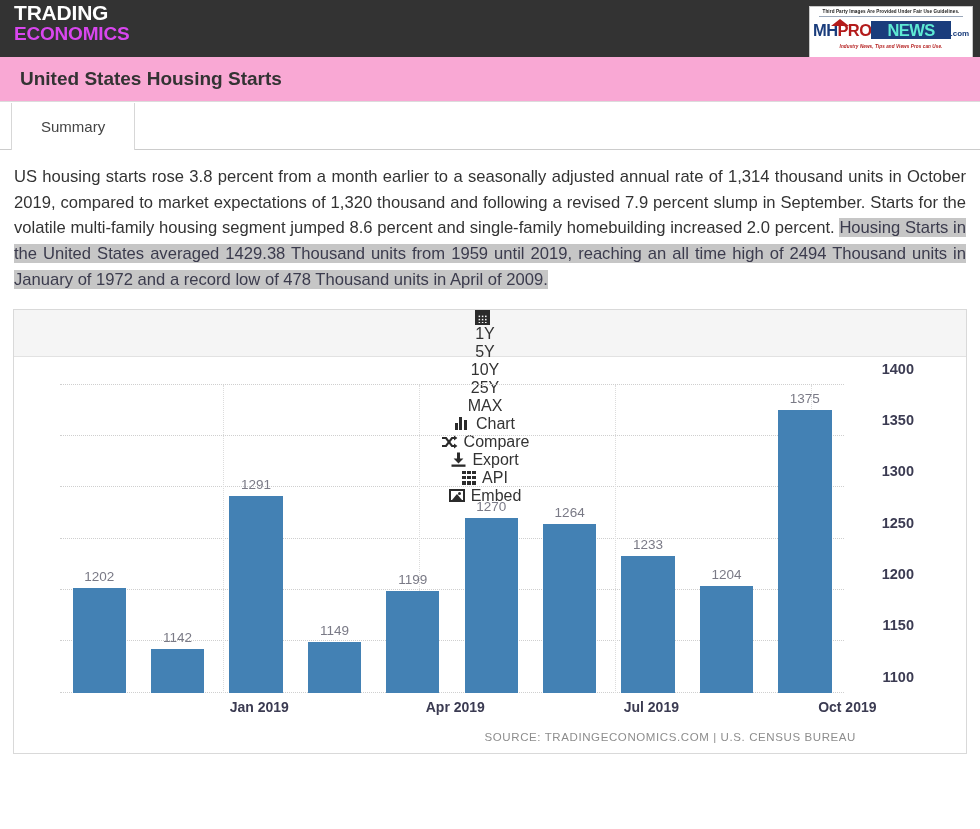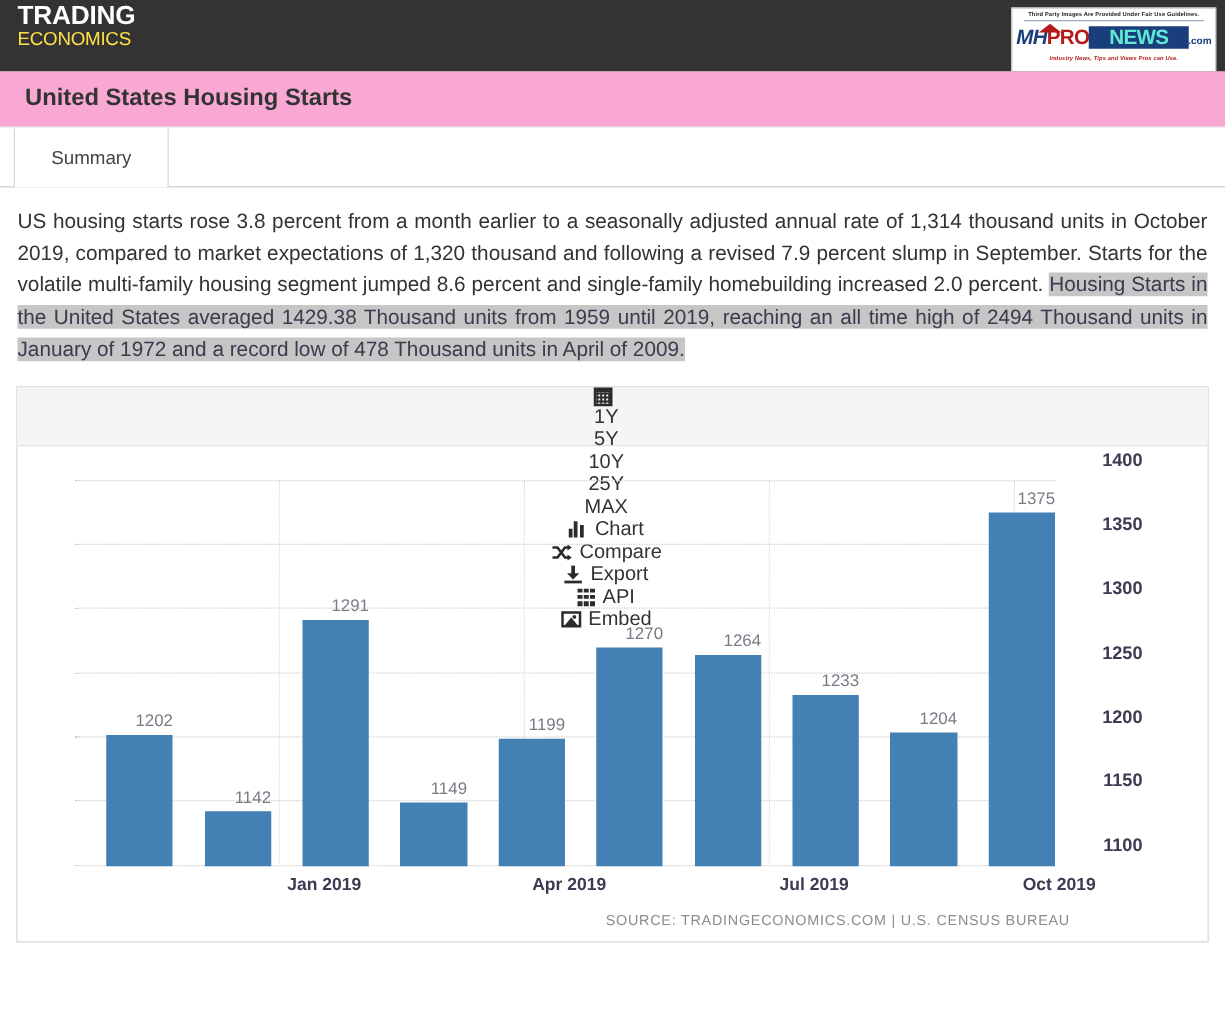--- a/index.html
+++ b/index.html
@@ -28,23 +28,23 @@
     line-height: 1.0;
   }
   .brand-line1 {
     font-size: 21px;
     font-weight: bold;
     color: #ffffff;
     letter-spacing: -0.2px;
     display: block;
   }
   .brand-line2 {
-    font-size: 15px;
-    font-weight: normal;
-    color: #fde047;
+    font-size: 19px;
+    font-weight: bold;
+    color: #d946ef;
     letter-spacing: -0.2px;
     display: block;
     margin-top: 1px;
   }
 
   
   .logo-box {
     position: absolute;
     right: 7px;
     top: 6px;
@@ -83,21 +83,21 @@
     border-left: 9px solid transparent;
     border-right: 9px solid transparent;
     border-bottom: 7px solid #b31b1b;
   }
   .logo-word {
     font-size: 16.5px;
     font-weight: bold;
     letter-spacing: -0.6px;
     line-height: 25px;
   }
-  .lw-mh { color: #1a3d7c; font-style: italic; }
+  .lw-mh { color: #1a3d7c; }
   .lw-pro { color: #b31b1b; }
   .lw-news {
     color: #5eead4;
     background: #1a3d7c;
     padding: 0 16px;
   }
   .lw-com {
     color: #1a3d7c;
     font-size: 8px;
     font-weight: bold;
@@ -284,21 +284,21 @@
     align-items: flex-end;
     justify-content: space-between;
   }
   .bar-slot {
     position: relative;
     flex: 1 1 0;
     height: 100%;
     display: flex;
     flex-direction: column;
     justify-content: flex-end;
-    align-items: flex-end;
+    align-items: center;
   }
   .bar {
     width: 68%;
     background: #4381b4;
   }
   .bar-val {
     position: absolute;
     font-size: 13.5px;
     color: #7a7a86;
     white-space: nowrap;

